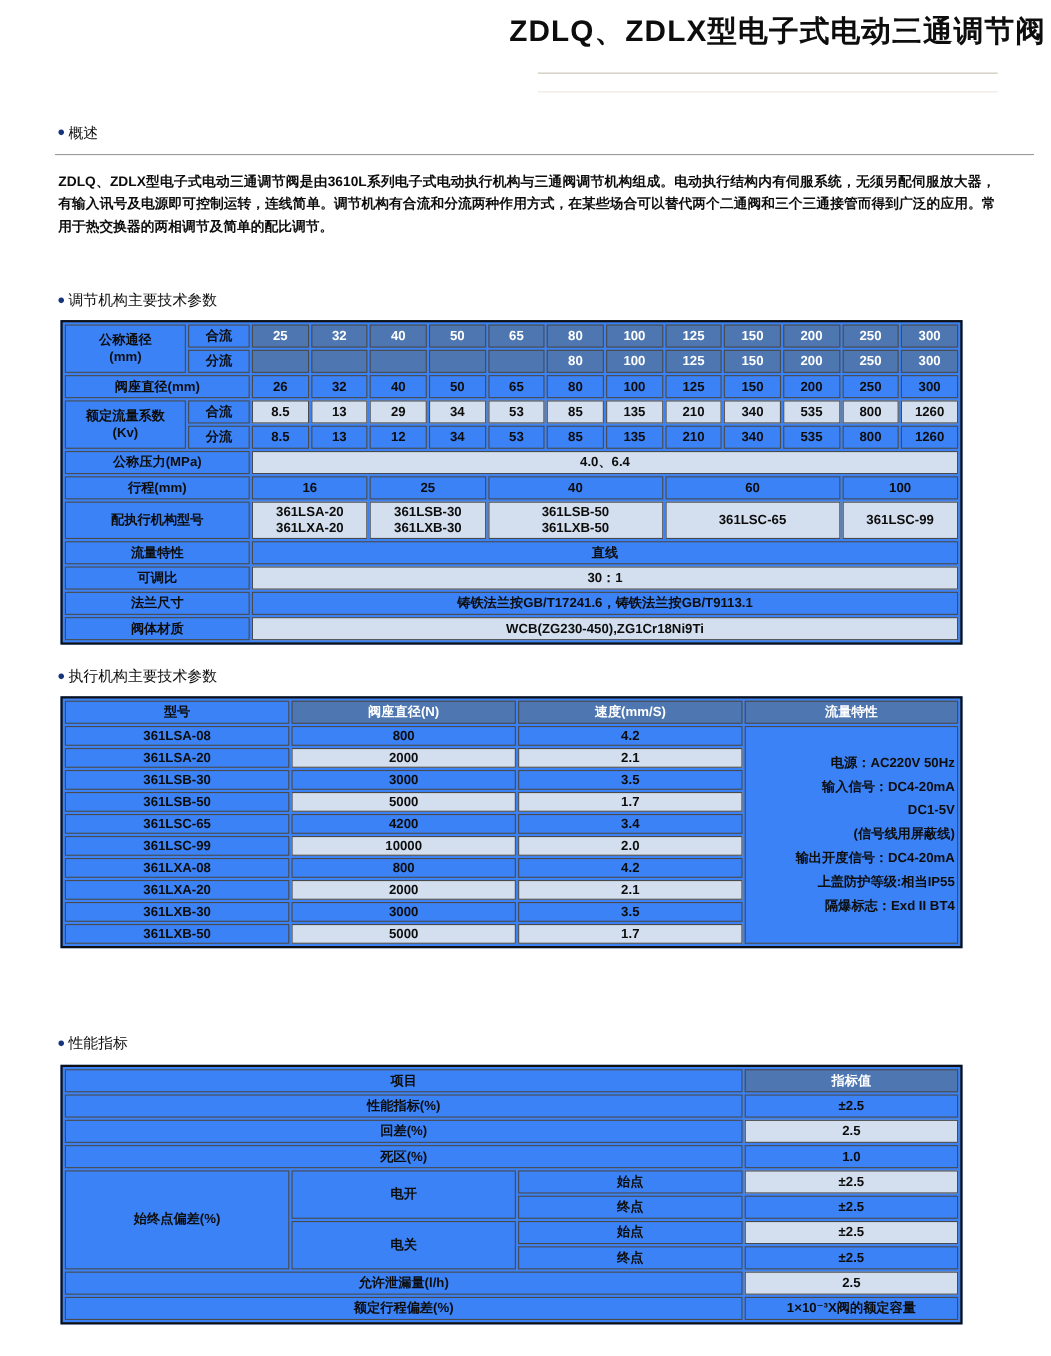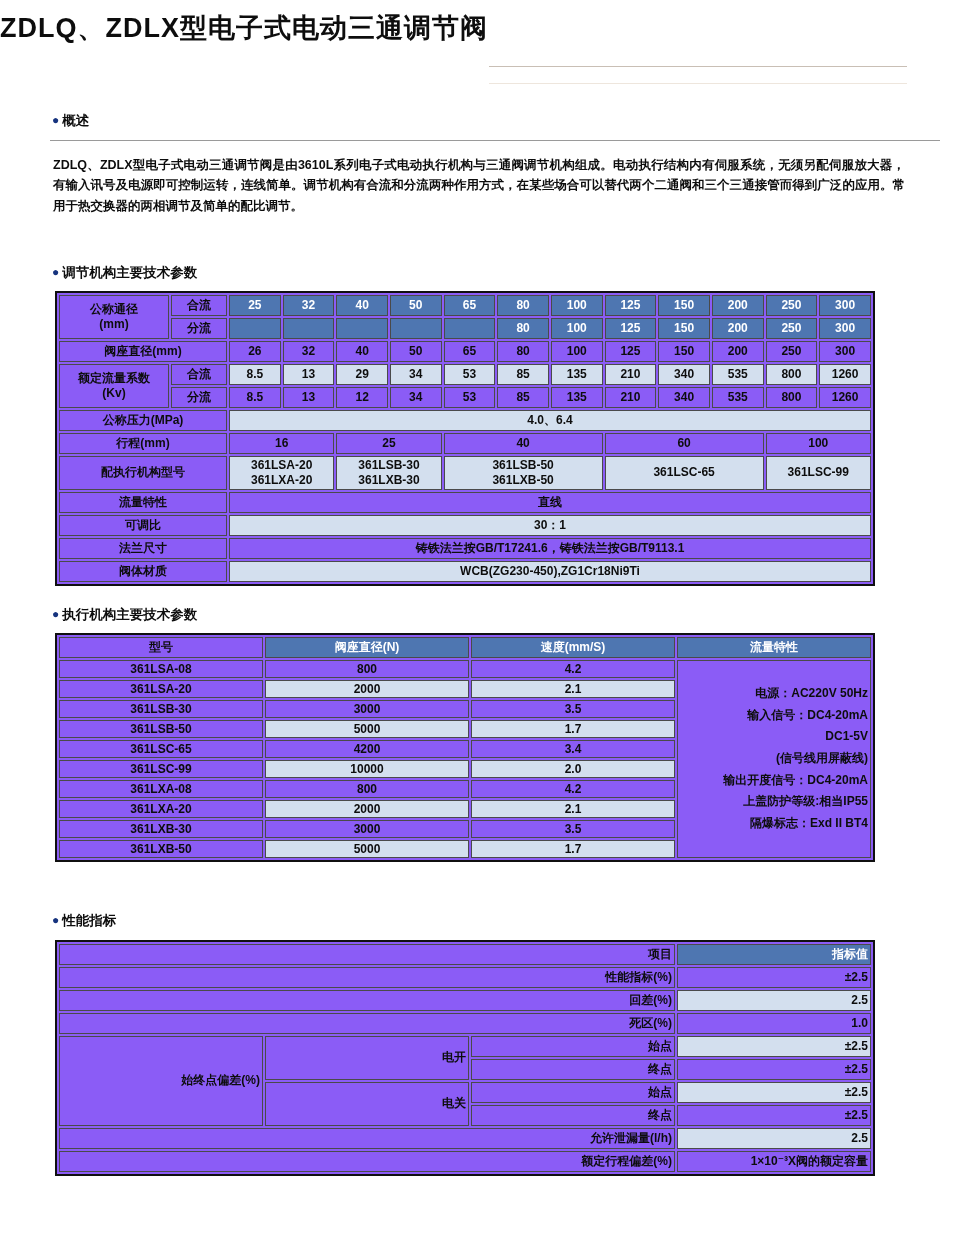--- a/index.html
+++ b/index.html
@@ -8,62 +8,62 @@
     --navy:#16337e;
     --trule:#c9bfb5;
   }
   *{box-sizing:border-box;}
   html,body{margin:0;padding:0;}
   body{
     width:955px;height:1233px;background:#fff;color:#111;
     font-family:"Liberation Sans","DejaVu Sans",sans-serif;
     overflow:hidden;
   }
-  .title-wrap{padding-top:10px;text-align:left;padding-right:16px;}
+  .title-wrap{padding-top:10px;text-align:right;padding-right:4px;}
   .page-title{font-size:27px;font-weight:bold;letter-spacing:1px;color:#0d0d0d;}
   .title-rule{width:418px;margin:20px 48px 0 auto;border-top:1px solid var(--trule);}
   .title-rule2{width:418px;margin:16px 48px 0 auto;border-top:1px solid #eee6dd;}
 
-  .sec{margin:0 0 0 52px;font-size:13.5px;font-weight:bold;color:#0d0d0d;}
+  .sec{margin:0 0 0 52px;font-size:13.5px;font-weight:normal;color:#0d0d0d;}
   .sec .bullet{color:var(--navy);font-size:12px;margin-right:3px;vertical-align:1px;}
   .sec-overview{margin-top:28px;}
   .overview-rule{border:none;border-top:1px solid #9a9a9a;margin:10px 15px 14px 50px;}
   .overview-body{
     margin:0 50px 0 53px;font-size:12.5px;line-height:1.62;
     text-align:justify;color:#0d0d0d;font-weight:bold;
   }
 
   table{
-    border-collapse:separate;border-spacing:2px;background:#8b5cf6;
+    border-collapse:separate;border-spacing:2px;background:#3b82f6;
     border:2px solid #101010;table-layout:fixed;
     margin-left:55px;width:820px;
   }
   td{
     border:1px solid #4a4a4a;text-align:center;vertical-align:middle;
     padding:1px 2px;font-size:12px;font-weight:bold;height:15px;
     overflow:hidden;color:#0d0d0d;
   }
   .hb{background:var(--hblue);color:#fff;}
   .lb{background:var(--lblue);}
   .pre{white-space:pre-line;line-height:1.25;}
 
   .t1{margin-top:9px;}
   .t2{margin-top:9px;}
   .t3{margin-top:10px;}
   .sec-valve{margin-top:48px;}
   .sec-actuator{margin-top:20px;}
-  .sec-perf{margin-top:50px;}
+  .sec-perf{margin-top:78px;}
 
   .t2 td{height:14px;}
   .notes-cell{vertical-align:middle;}
   .notes{
     text-align:right;white-space:pre-line;font-size:12px;line-height:1.8;
     padding-left:28px;font-weight:bold;
   }
-  .t3 td{height:14px;text-align:right;}
+  .t3 td{height:14px;}
 </style>
 </head>
 <body>
 
 <div class="title-wrap">
   <span class="page-title">ZDLQ、ZDLX型电子式电动三通调节阀</span>
 </div>
 <div class="title-rule"></div>
 <div class="title-rule2"></div>
 

